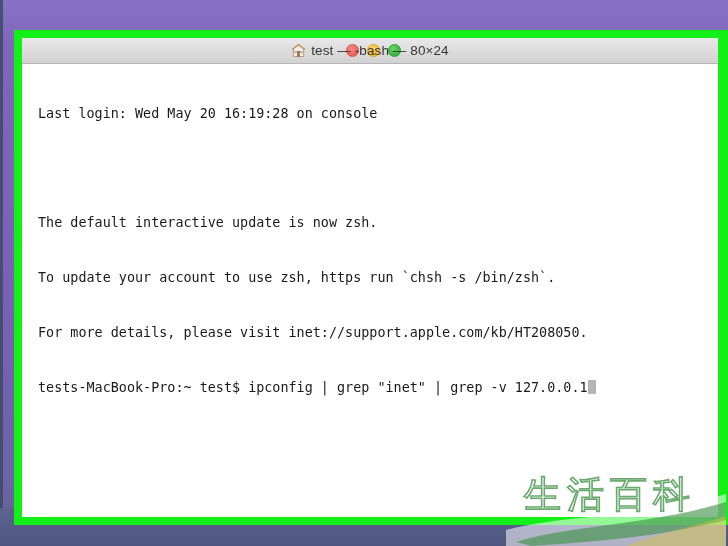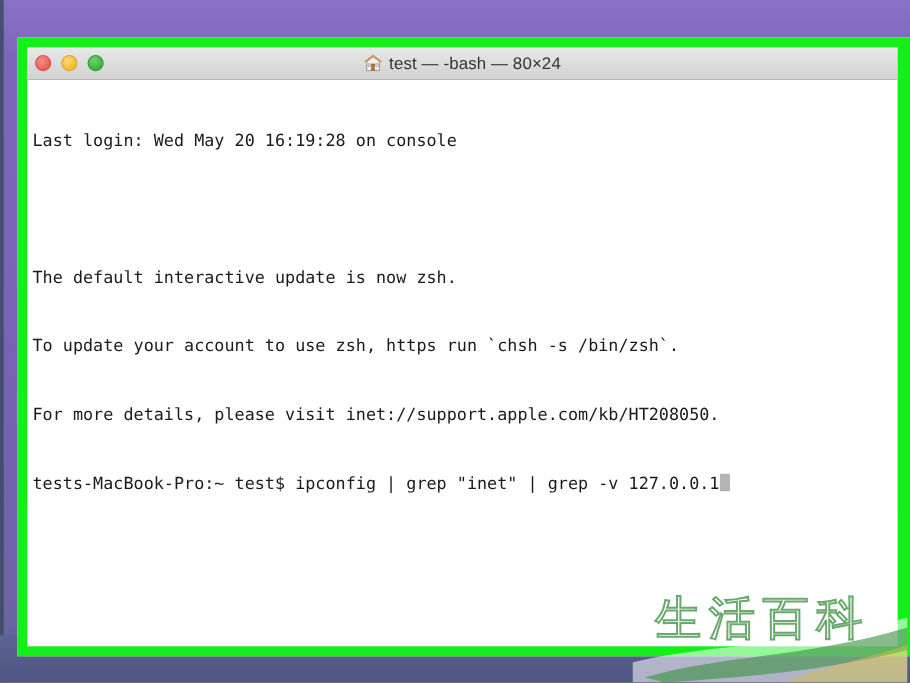--- a/index.html
+++ b/index.html
@@ -63,20 +63,21 @@
     overflow: hidden;
   }
 
   .titlebar {
     position: relative;
     height: 25px;
     background: linear-gradient(to bottom, #e8e8e8 0%, #dededf 45%, #d2d2d3 100%);
     border-bottom: 1px solid #b6b6b7;
     display: flex;
     align-items: center;
+    justify-content: center;
   }
 
   .traffic-lights {
     display: flex;
     gap: 8px;
     margin-left: 6px;
   }
   .light {
     width: 13px;
     height: 13px;
@@ -103,21 +104,21 @@
     letter-spacing: .1px;
     white-space: pre;
   }
   .house-icon { display: block; }
 
   
   .term-body {
     position: relative;
     height: calc(100% - 26px);
     background: #ffffff;
-    padding: 4px 0 0 4px;
+    padding: 4px 0 0 16px;
     box-sizing: border-box;
   }
   .term-lines {
     font-family: "DejaVu Sans Mono", "Liberation Mono", monospace;
     font-size: 13.4px;
     line-height: 18.3px;
     color: #1a1a1a;
     white-space: pre;
     letter-spacing: .02px;
   }

